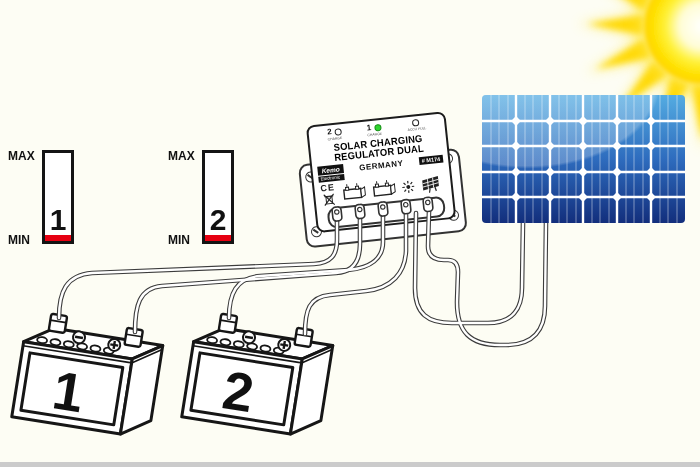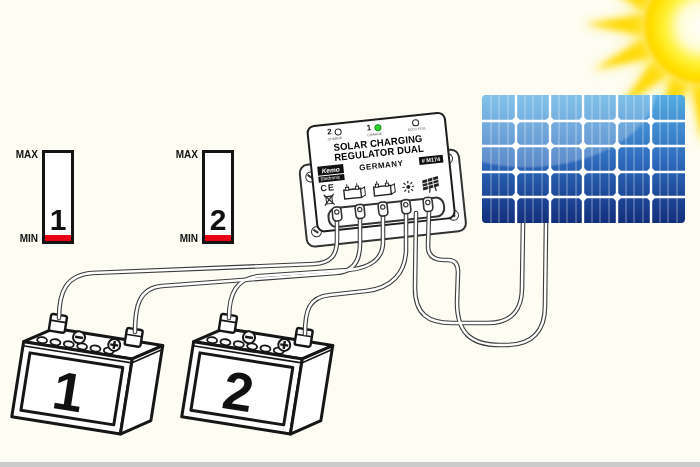--- a/index.html
+++ b/index.html
@@ -5,21 +5,21 @@
   html,body{margin:0;padding:0;}
   body{
     width:700px;height:467px;position:relative;overflow:hidden;
     background:#fdfdf4;font-family:"Liberation Sans",sans-serif;
   }
   
   .gauge{position:absolute;width:26px;height:88px;border:3px solid #141414;background:#fff;z-index:2;}
   .gauge-fill{position:absolute;left:0;right:0;bottom:0;height:6px;background:#e60012;}
   .gauge-num{position:absolute;left:0;right:0;bottom:7px;text-align:center;
     font-size:30px;font-weight:bold;color:#111;line-height:28px;}
-  .gauge-lbl{position:absolute;width:30px;text-align:right;font-size:10px;font-weight:bold;color:#111;z-index:2;}
+  .gauge-lbl{position:absolute;width:30px;text-align:left;font-size:12px;font-weight:bold;color:#111;z-index:2;}
   
   .regulator{position:absolute;left:298px;top:118px;width:170px;height:125px;
     transform:rotate(-6deg);z-index:3;}
   .reg-flange{position:absolute;left:2px;top:38px;width:158px;height:80px;
     background:#fff;border:2px solid #333;border-radius:9px;}
   .screw{position:absolute;width:9px;height:9px;border:1.5px solid #333;border-radius:50%;background:#fff;}
   .screw:after{content:"";position:absolute;left:1px;top:3px;width:6px;height:1.5px;background:#333;transform:rotate(40deg);}
   .reg-body{position:absolute;left:14px;top:0;width:136px;height:104px;
     background:#fff;border:2.5px solid #1c1c1c;border-radius:8px;}
   .led-row{position:absolute;left:6px;top:3px;right:6px;height:15px;display:flex;justify-content:space-around;}

